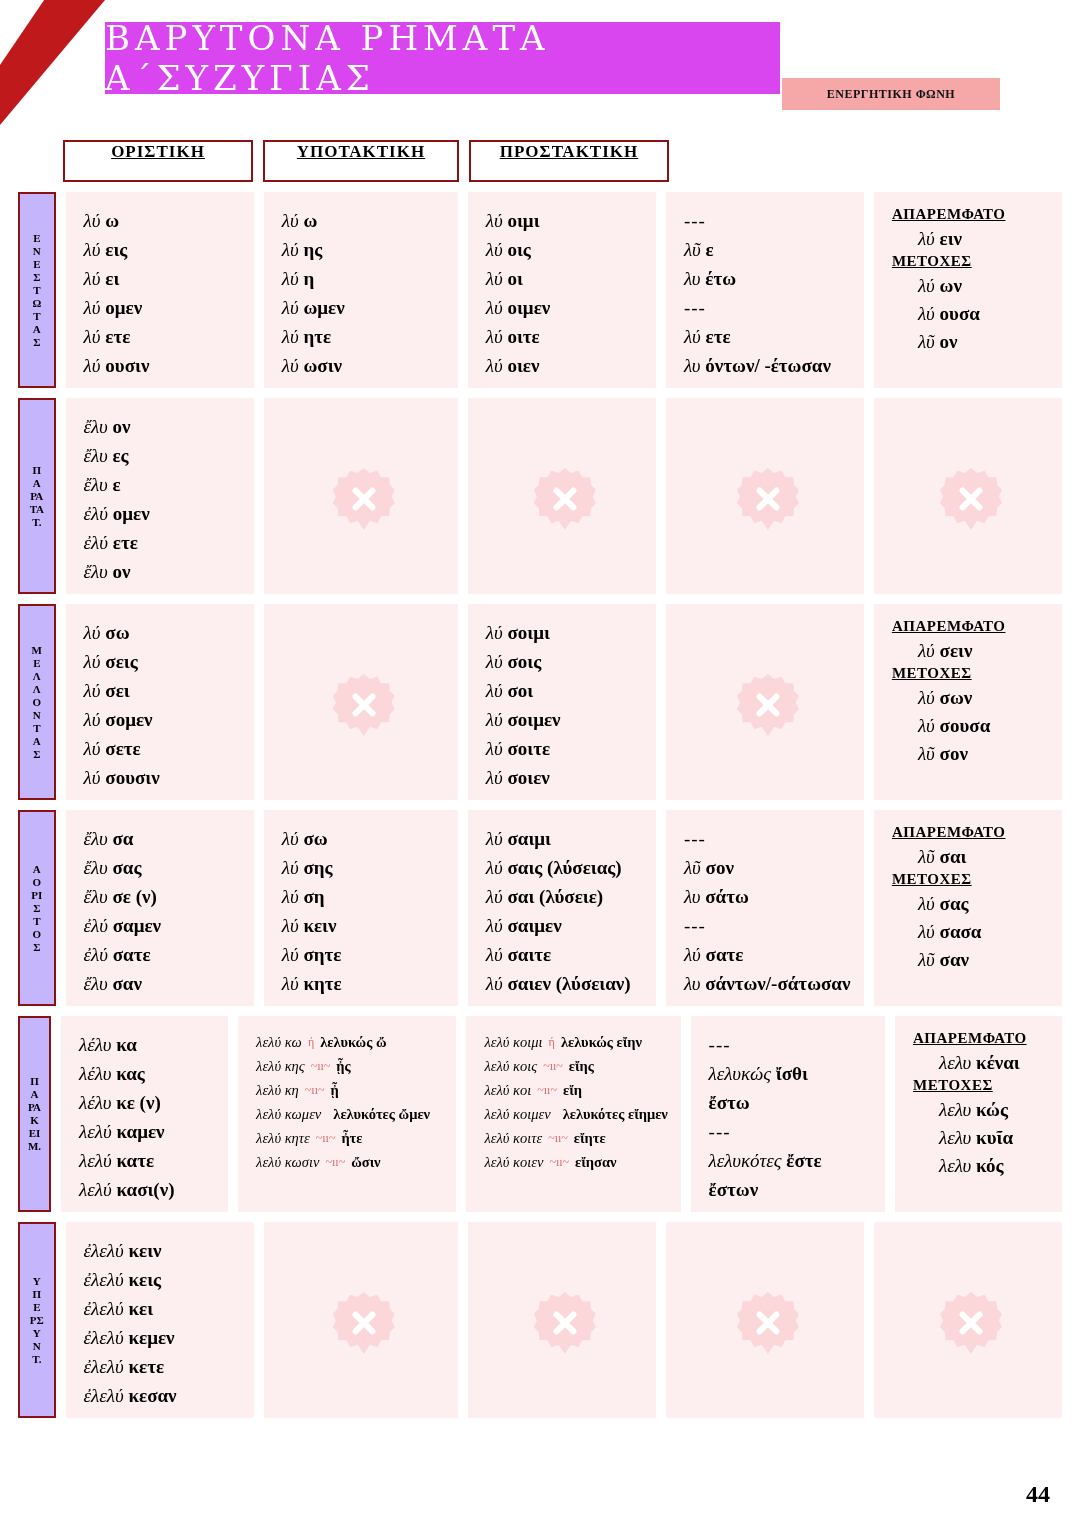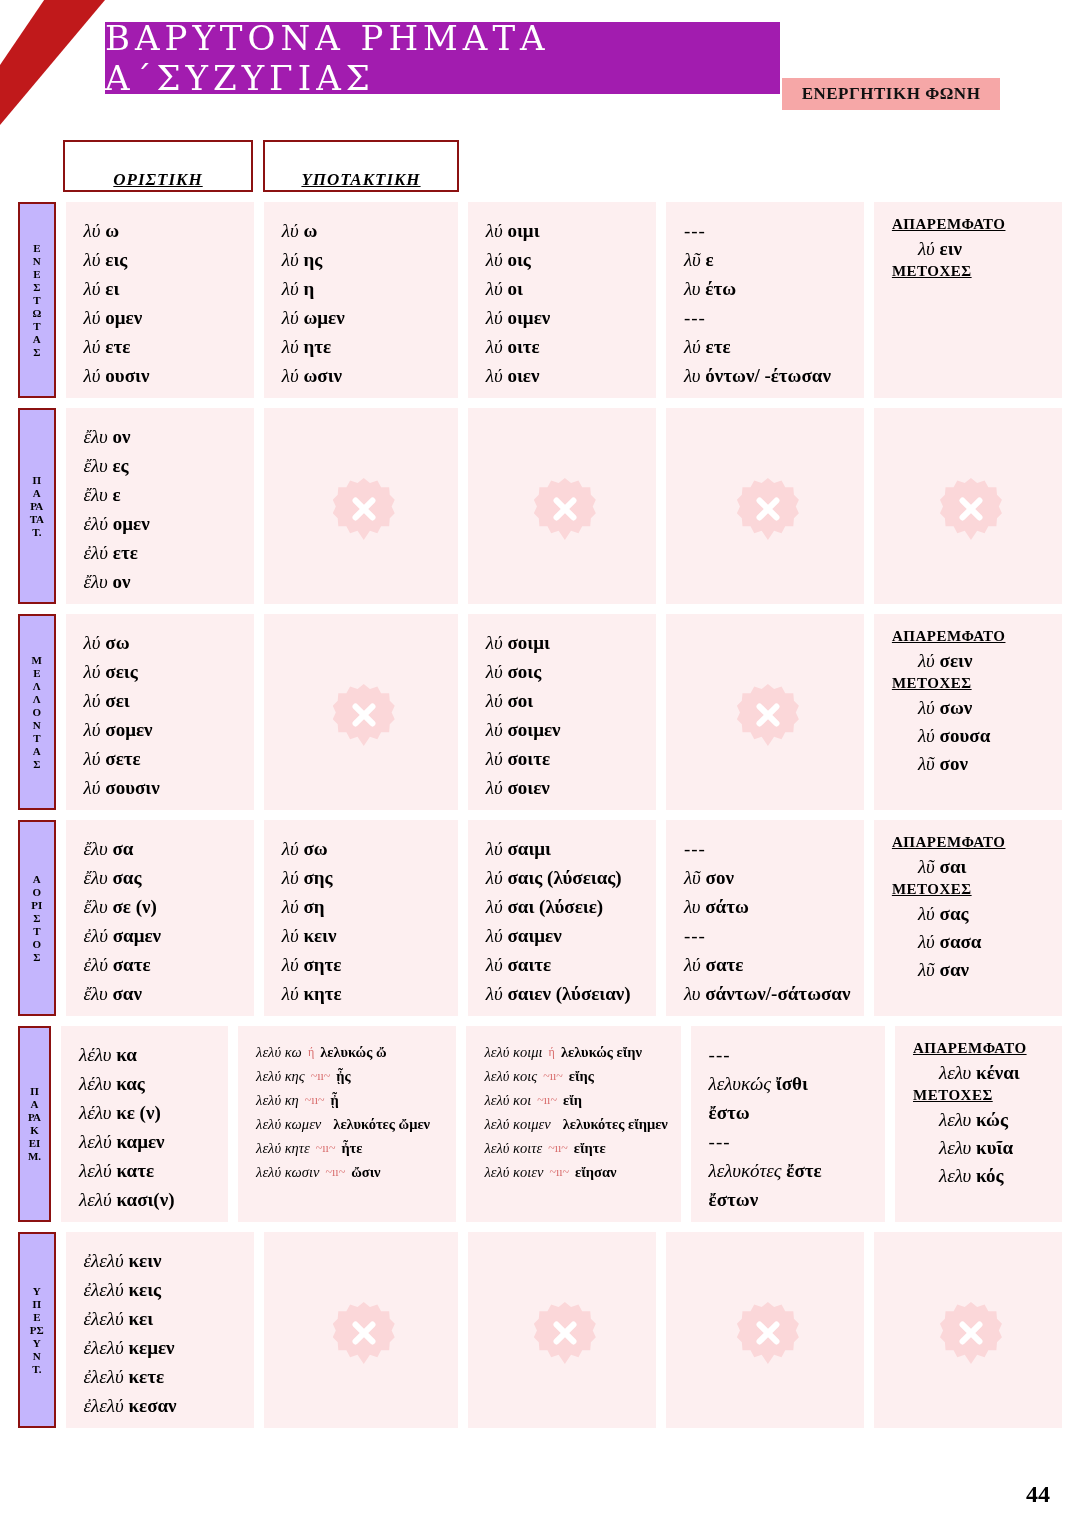--- a/index.html
+++ b/index.html
@@ -17,46 +17,46 @@
     background:#c0191b;
     clip-path: polygon(0 0, 100% 0, 0 100%);
   }
   .corner-inner {
     position:absolute; top:0; left:0; width:105px; height:125px;
     background:#ffffff;
     clip-path: polygon(0 0, 42% 0, 0 52%);
   }
   .title-bar {
     position:absolute; top:22px; left:105px; width:675px; height:72px;
-    background:#a21caf;
+    background:#d946ef;
     display:flex; align-items:center; justify-content:center;
   }
   .title-bar span {
     color:#ffffff; font-size:34px; letter-spacing:5px;
     font-family:"DejaVu Serif", serif;
   }
   .voice-badge {
     position:absolute; top:78px; left:782px; width:218px; height:32px;
     background:#f6a7a7;
     display:flex; align-items:center; justify-content:center;
   }
   .voice-badge span {
-    font-size:17px; font-weight:bold; letter-spacing:.5px; color:#111;
+    font-size:12px; font-weight:bold; letter-spacing:.5px; color:#111;
     font-family:"Liberation Serif", serif;
   }
 
   .grid {
     position:absolute; top:140px; left:18px; width:1044px;
   }
 
   
   .head-row { display:flex; gap:10px; padding-left:45px; }
   .head-cell {
     border:2px solid #8c1111; background:#ffffff;
-    height:52px; display:flex; align-items:flex-end; justify-content:center;font-style:italic;
+    height:42px; display:flex; align-items:flex-start; justify-content:center;
   }
   .head-cell span {
     font-size:17px; font-weight:bold; text-decoration:underline;
     letter-spacing:1px;
   }
   .hc1 { width:190px; }
   .hc2 { width:196px; }
   .hc3 { width:190px; }
   .hc4 { width:200px; }
   .hc5 { width:190px; visibility:hidden; }
@@ -147,20 +147,23 @@
 </div>
 
 <div class="grid">
   <div class="head-row">
     <div class="head-cell hc1">
         <span>ΟΡΙΣΤΙΚΗ</span>
       </div>
     <div class="head-cell hc2">
         <span>ΥΠΟΤΑΚΤΙΚΗ</span>
       </div>
+    <div class="head-cell hc4">
+        <span>ΠΡΟΣΤΑΚΤΙΚΗ</span>
+      </div>
     <div class="head-cell hc5">
         <span>&nbsp;</span>
       </div>
   </div>
 
   <div id="rows">
       <div class="tense-row">
         <div class="tense-label">
           <span>ΕΝΕΣΤΩΤΑΣ</span>
         </div>
@@ -195,20 +198,25 @@
           <div class="dash">---</div>
           <div class="form"><span class="stem">λύ </span><span class="end">ετε</span></div>
           <div class="form"><span class="stem">λυ </span><span class="end">όντων/ -έτωσαν</span></div>
         </div>
         <div class="cell c5">
           <div class="sub-title">ΑΠΑΡΕΜΦΑΤΟ</div>
           <div class="nf">
             <div class="form"><span class="stem">λύ </span><span class="end">ειν</span></div>
           </div>
           <div class="sub-title">ΜΕΤΟΧΕΣ</div>
+          <div class="nf">
+            <div class="form"><span class="stem">λύ </span><span class="end">ων</span></div>
+            <div class="form"><span class="stem">λύ </span><span class="end">ουσα</span></div>
+            <div class="form"><span class="stem">λῦ </span><span class="end">ον</span></div>
+          </div>
         </div>
       </div>
       <div class="tense-row">
         <div class="tense-label">
           <span>ΠΑΡΑΤΑΤ.</span>
         </div>
         <div class="cell c1">
           <div class="form"><span class="stem">ἔλυ </span><span class="end">ον</span></div>
           <div class="form"><span class="stem">ἔλυ </span><span class="end">ες</span></div>
           <div class="form"><span class="stem">ἔλυ </span><span class="end">ε</span></div>

